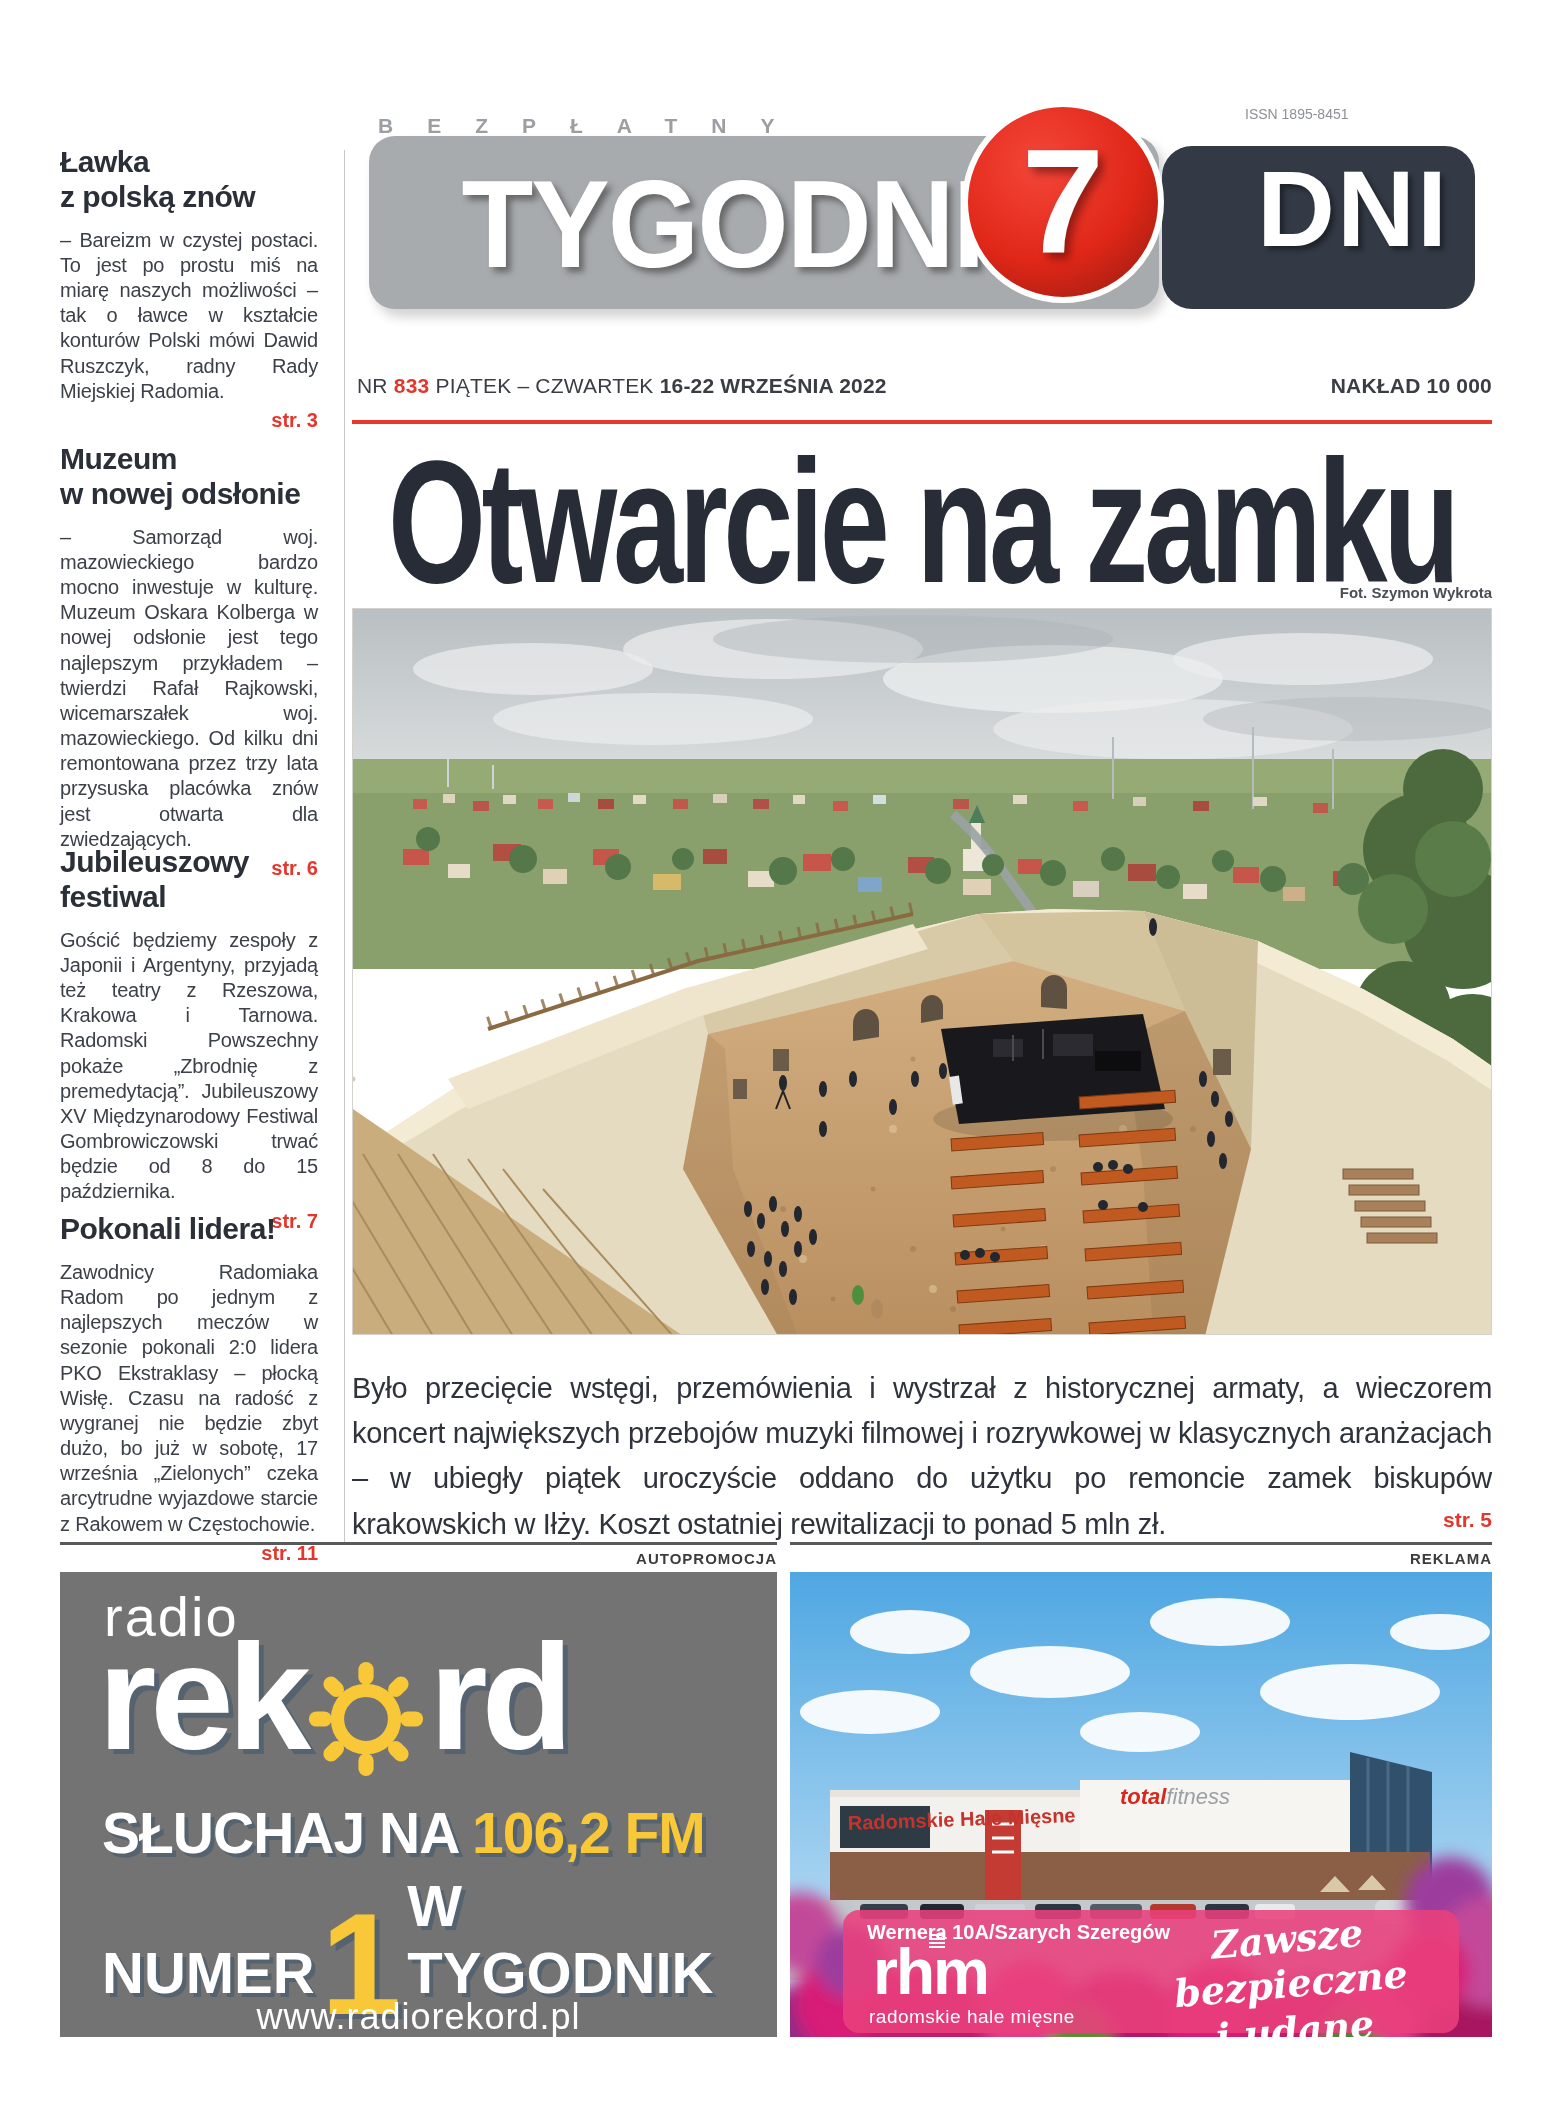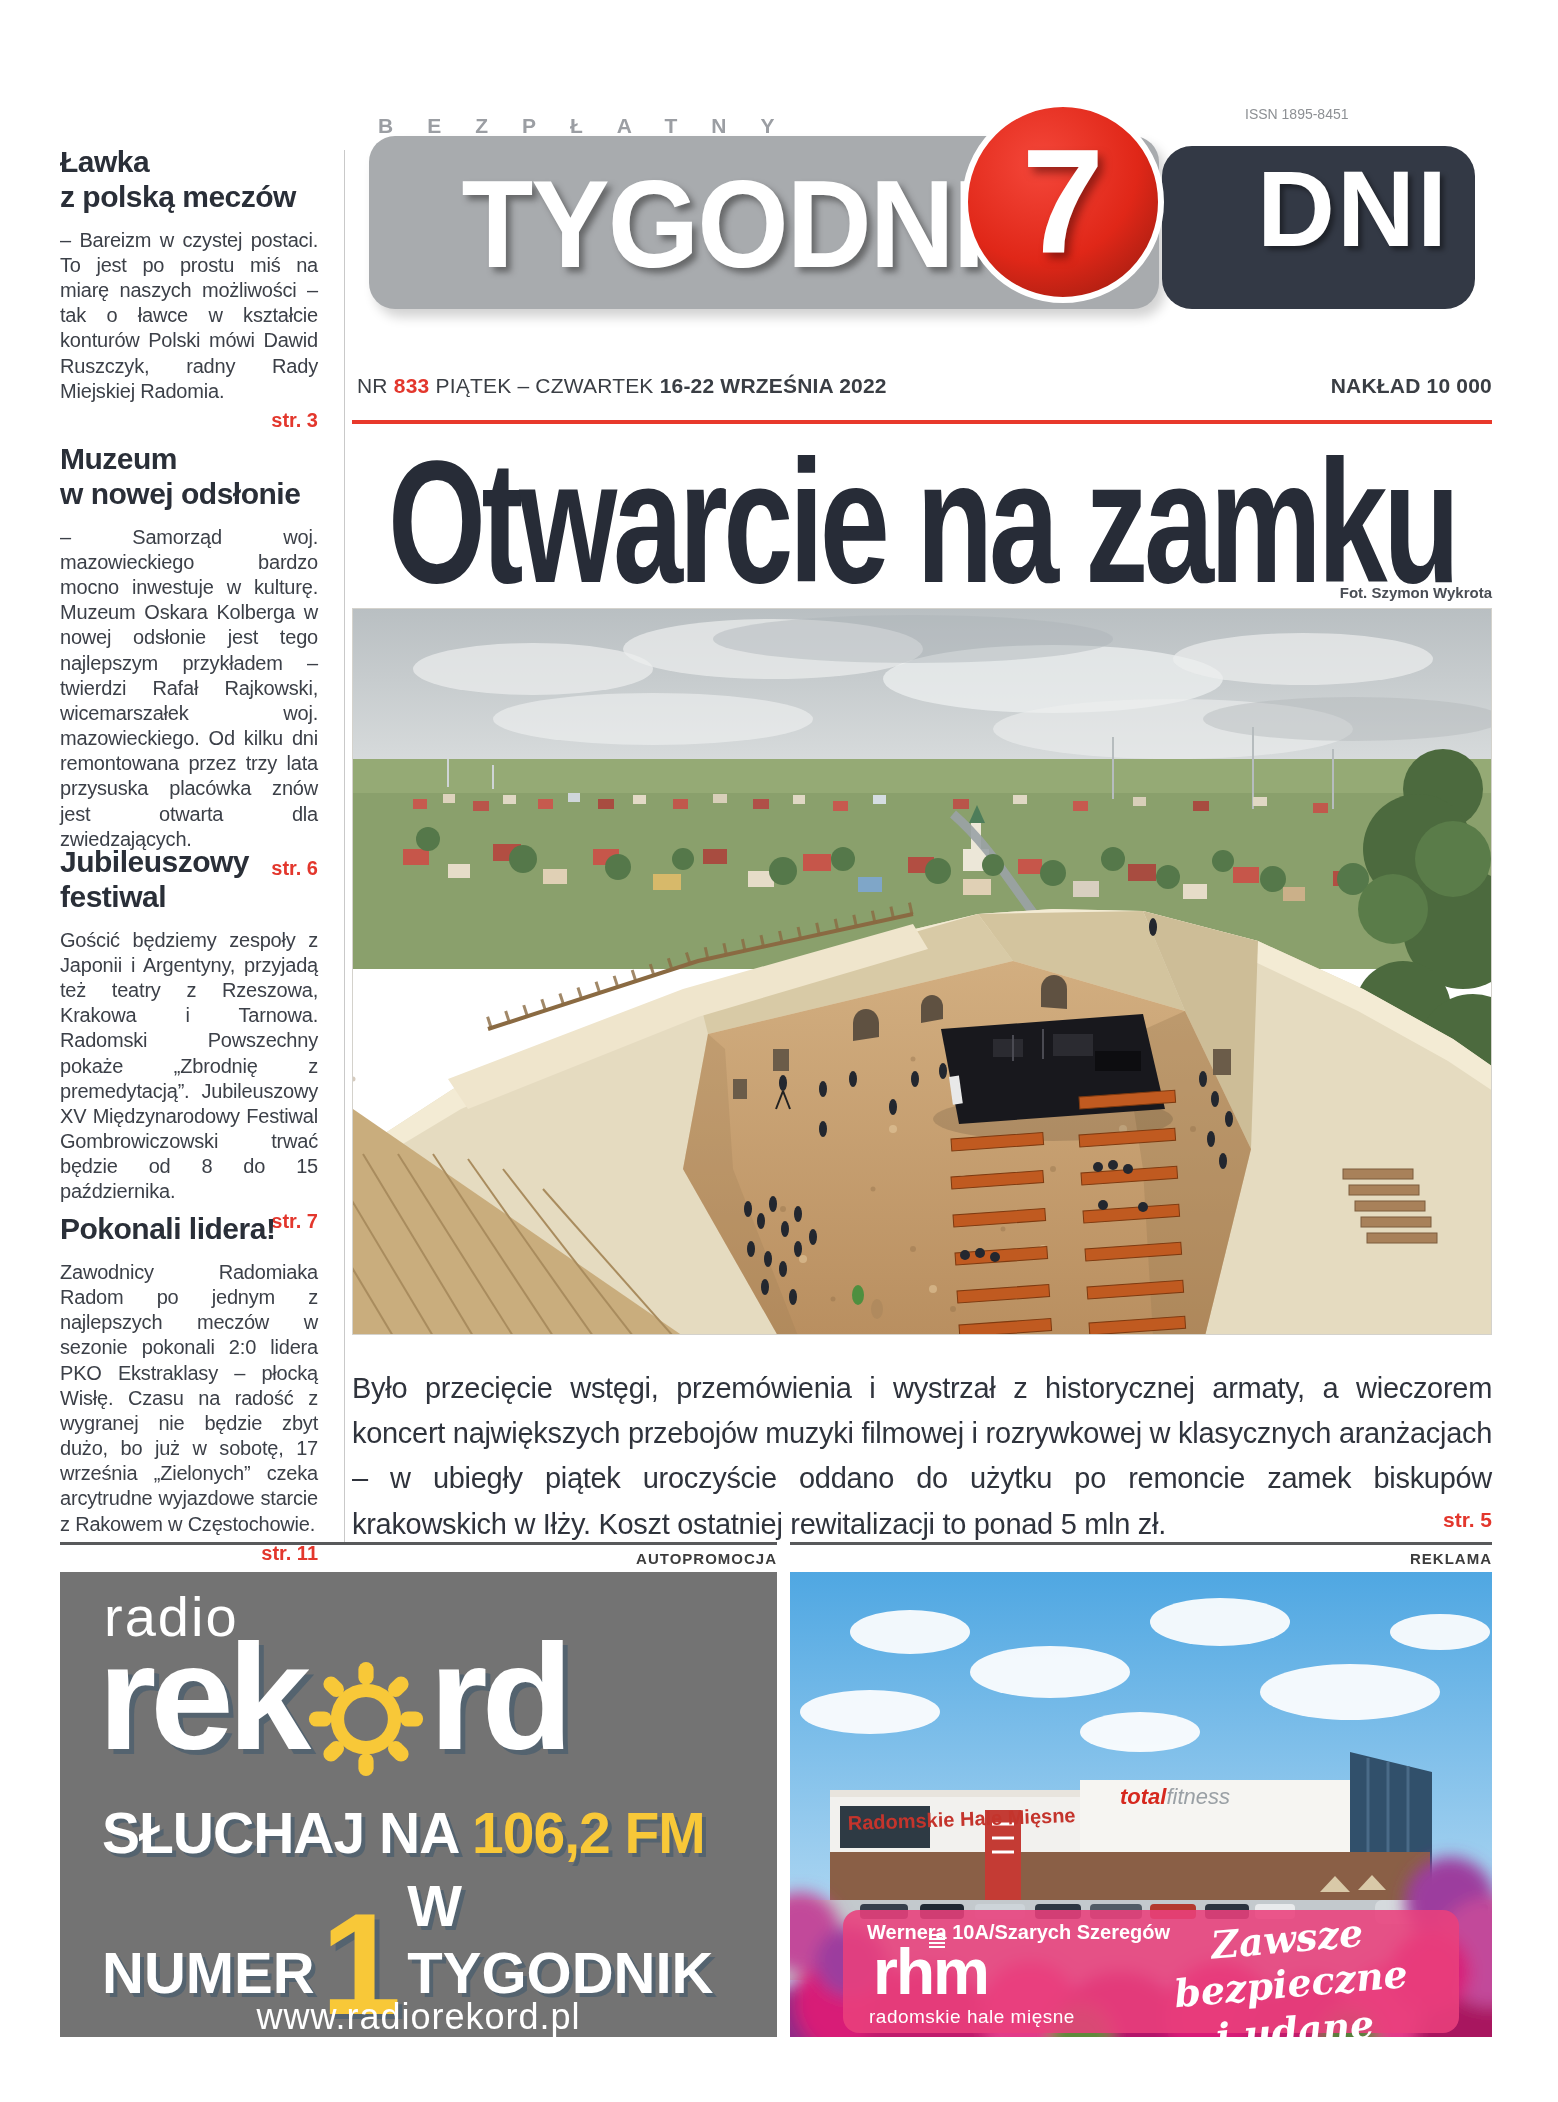--- a/index.html
+++ b/index.html
@@ -86,21 +86,21 @@
   svg text { font-family:"Liberation Sans", sans-serif; }
 </style>
 </head>
 <body>
 
 <div class="abs side-rule"></div>
 
 <div class="abs article" style="top:145px">
   <h3>
     <span class="t-line">Ławka</span>
-    <span class="t-line">z polską meczów</span>
+    <span class="t-line">z polską znów</span>
   </h3>
   <p>– Bareizm w czystej postaci. To jest po prostu miś na miarę naszych możliwości – tak o ławce w kształcie konturów Polski mówi Dawid Ruszczyk, radny Rady Miejskiej Radomia.</p>
   <span class="ref">str. 3</span>
 </div>
 
 <div class="abs article" style="top:442px">
   <h3>
     <span class="t-line">Muzeum</span>
     <span class="t-line">w nowej odsłonie</span>
   </h3>

